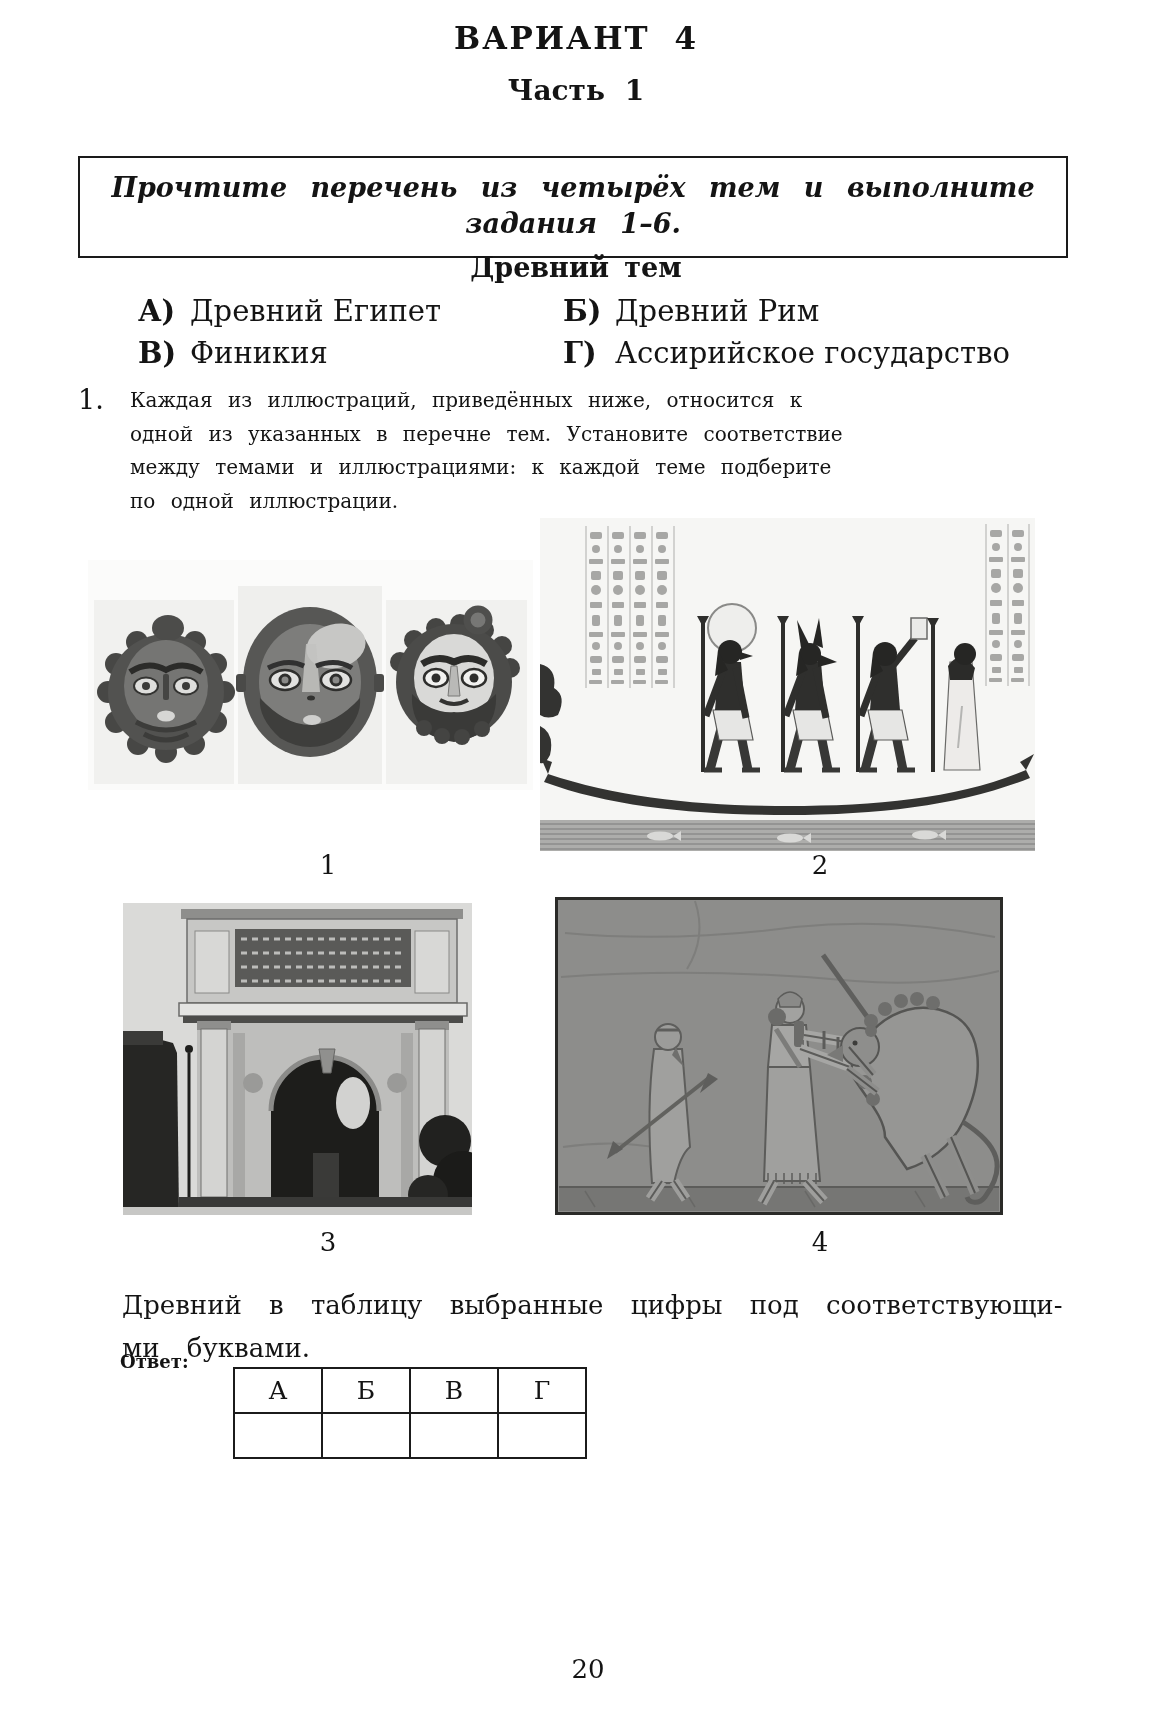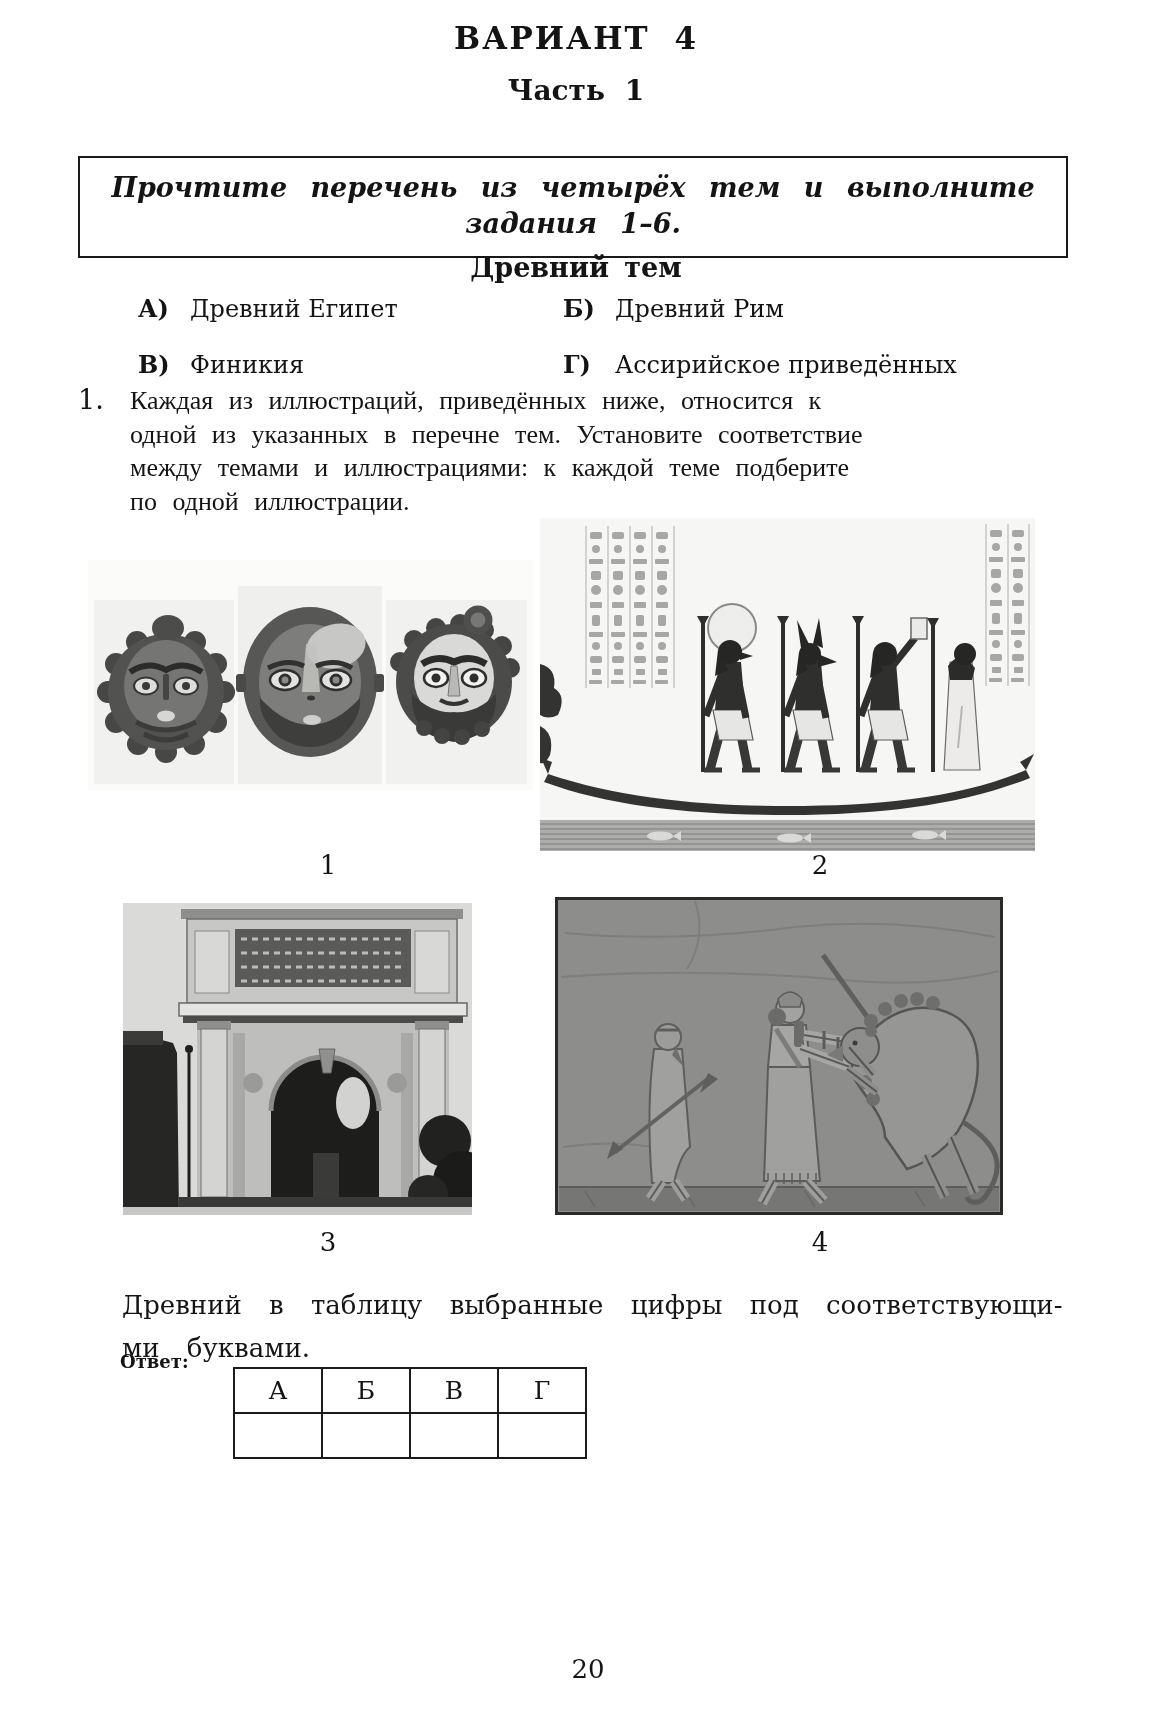--- a/index.html
+++ b/index.html
@@ -7,25 +7,25 @@
         font-family:"DejaVu Serif",serif;color:#141414;overflow:hidden;}
   .abs{position:absolute;}
   .center{text-align:center;}
   .preline{white-space:pre-line;}
   .page-title{left:0;top:20px;width:100%;font-size:31px;font-weight:bold;letter-spacing:2px;word-spacing:12px;}
   .part-title{left:0;top:74px;width:100%;font-size:28px;font-weight:bold;word-spacing:10px;text-align:center;}
   .instruction-box{left:78px;top:156px;width:990px;box-sizing:border-box;border:2px solid #1a1a1a;
         padding:12px 0 14px;font-size:27px;font-weight:bold;font-style:italic;line-height:36px;
         word-spacing:14px;text-align:center;}
   .topics-heading{left:0;top:252px;width:100%;font-size:27px;font-weight:bold;word-spacing:6px;}
-  .topics{left:138px;top:294px;display:grid;grid-template-columns:425px auto;row-gap:27px;font-size:24px;}
+  .topics{left:138px;top:294px;display:grid;grid-template-columns:425px auto;row-gap:8px;font-size:29px;}
   .topic .tl{font-weight:bold;display:inline-block;min-width:52px;}
   .question{left:78px;top:384px;width:992px;display:flex;}
   .qnum{width:52px;font-size:27px;flex:none;}
-  .qtext{flex:1;font-size:26px;line-height:33.5px;word-spacing:9px;font-family:Liberation Serif, serif;}
+  .qtext{flex:1;font-size:20px;line-height:33.5px;word-spacing:9px;}
   .fig{background:#fff;}
   .fig svg{display:block;}
   .fig-label{font-size:26px;}
   .lab-left{left:78px;width:500px;top:850px;}
   .lab-right{left:573px;width:494px;top:850px;}
   .lab-left2{left:78px;width:500px;top:1227px;}
   .lab-right2{left:573px;width:494px;top:1227px;}
   .answer-instruction{left:122px;top:1284px;width:950px;font-size:26px;line-height:43px;word-spacing:19px;}
   .answer-label{left:120px;top:1351px;font-size:18px;font-weight:bold;}
   .answer-table{left:233px;top:1367px;border-collapse:collapse;background:#fff;}
@@ -52,21 +52,21 @@
     <div class="topic">
       <span class="tl">А)</span><span>Древний Египет</span>
     </div>
     <div class="topic">
       <span class="tl">Б)</span><span>Древний Рим</span>
     </div>
     <div class="topic">
       <span class="tl">В)</span><span>Финикия</span>
     </div>
     <div class="topic">
-      <span class="tl">Г)</span><span>Ассирийское приведённых</span>
+      <span class="tl">Г)</span><span>Ассирийское государство</span>
     </div>
   </div>
 
   <div class="abs question">
     <div class="qnum">1.</div>
     <div class="qtext preline">Каждая из иллюстраций, приведённых ниже, относится к
 одной из указанных в перечне тем. Установите соответствие
 между темами и иллюстрациями: к каждой теме подберите
 по одной иллюстрации.</div>
   </div>

